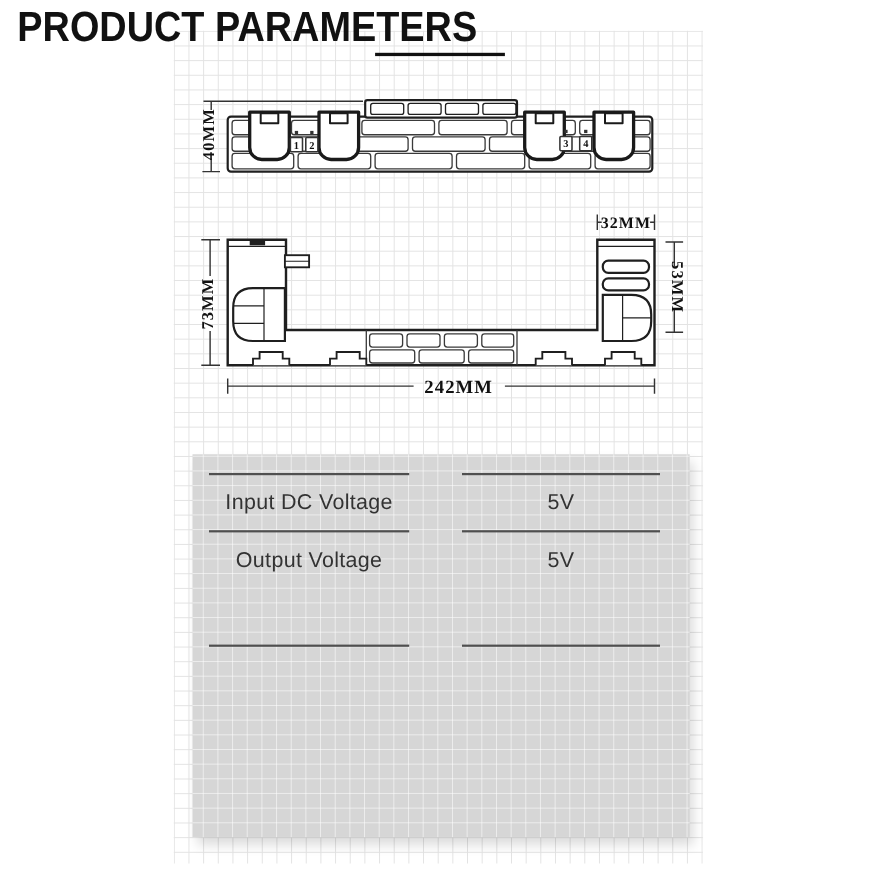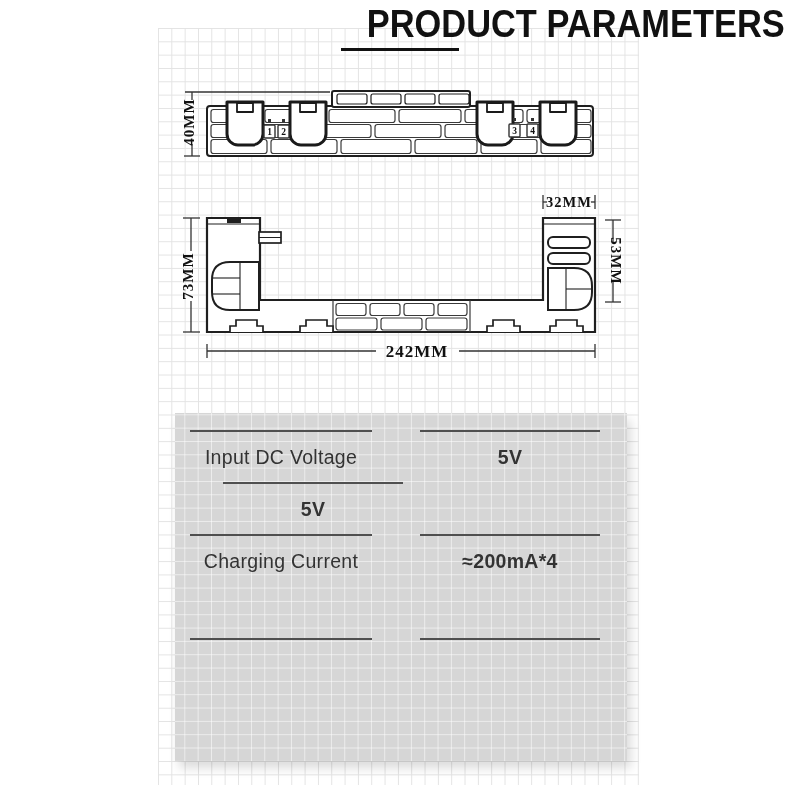--- a/index.html
+++ b/index.html
@@ -9,21 +9,21 @@
   }
   
   .grid-area {
     position:absolute; left:158px; top:28px; width:481px; height:757px;
     background-image:
       linear-gradient(to right, #e3e3e3 1px, transparent 1px),
       linear-gradient(to bottom, #e3e3e3 1px, transparent 1px);
     background-size:13.33px 13.33px;
   }
   
-  .title-wrap { position:absolute; top:5px; left:0; width:800px; text-align:right; }
+  .title-wrap { position:absolute; top:5px; left:0; width:800px; text-align:left; }
   .title {
     display:inline-block; font-weight:900; font-size:37px; line-height:40px;
     color:#111; letter-spacing:0px; transform:scaleX(0.93) scaleY(1.04);
     white-space:nowrap;
   }
   .title-underline { width:118px; height:3px; background:#111; margin:3px auto 0; }
   
   .diagram { position:absolute; }
   #top-view   { left:160px; top:85px;  width:480px; height:90px;  }
   #front-view { left:160px; top:188px; width:480px; height:175px; }
@@ -47,21 +47,21 @@
   }
   .spec-rows { position:absolute; left:0; top:17px; right:0; }
   .spec-row { display:flex; height:52px; }
   .spec-row.closing { height:0; }
   .cell-label, .cell-value {
     border-top:2px solid #4f4f4f; box-sizing:border-box;
     text-align:center; line-height:50px; font-size:19.5px; color:#333333;
     letter-spacing:0.3px; white-space:nowrap; overflow:visible;
   }
   .cell-label { margin-left:15px; width:182px; }
-  .cell-value { margin-left:48px; width:180px;font-weight:bold; }
+  .cell-value { margin-left:48px; width:180px; }
   .closing .cell-label, .closing .cell-value { height:0; line-height:0; }
 </style>
 </head>
 <body>
 
 <div id="page">
 
   <div class="grid-area"></div>
 
   <div class="title-wrap">
@@ -229,25 +229,22 @@
   </svg>
 
   <div class="spec-panel">
     <div class="spec-rows">
 
       <div class="spec-row">
         <div class="cell-label">Input DC Voltage</div>
         <div class="cell-value">5V</div>
       </div>
       <div class="spec-row">
+        <div class="cell-label">Output Voltage</div>
         <div class="cell-value">5V</div>
-      </div>
-      <div class="spec-row">
-        <div class="cell-label">Charging Current</div>
-        <div class="cell-value">≈200mA*4</div>
       </div>
       <div class="spec-row">
       </div>
       <div class="spec-row closing">
         <div class="cell-label"></div>
         <div class="cell-value"></div>
       </div>
 
     </div>
   </div>

